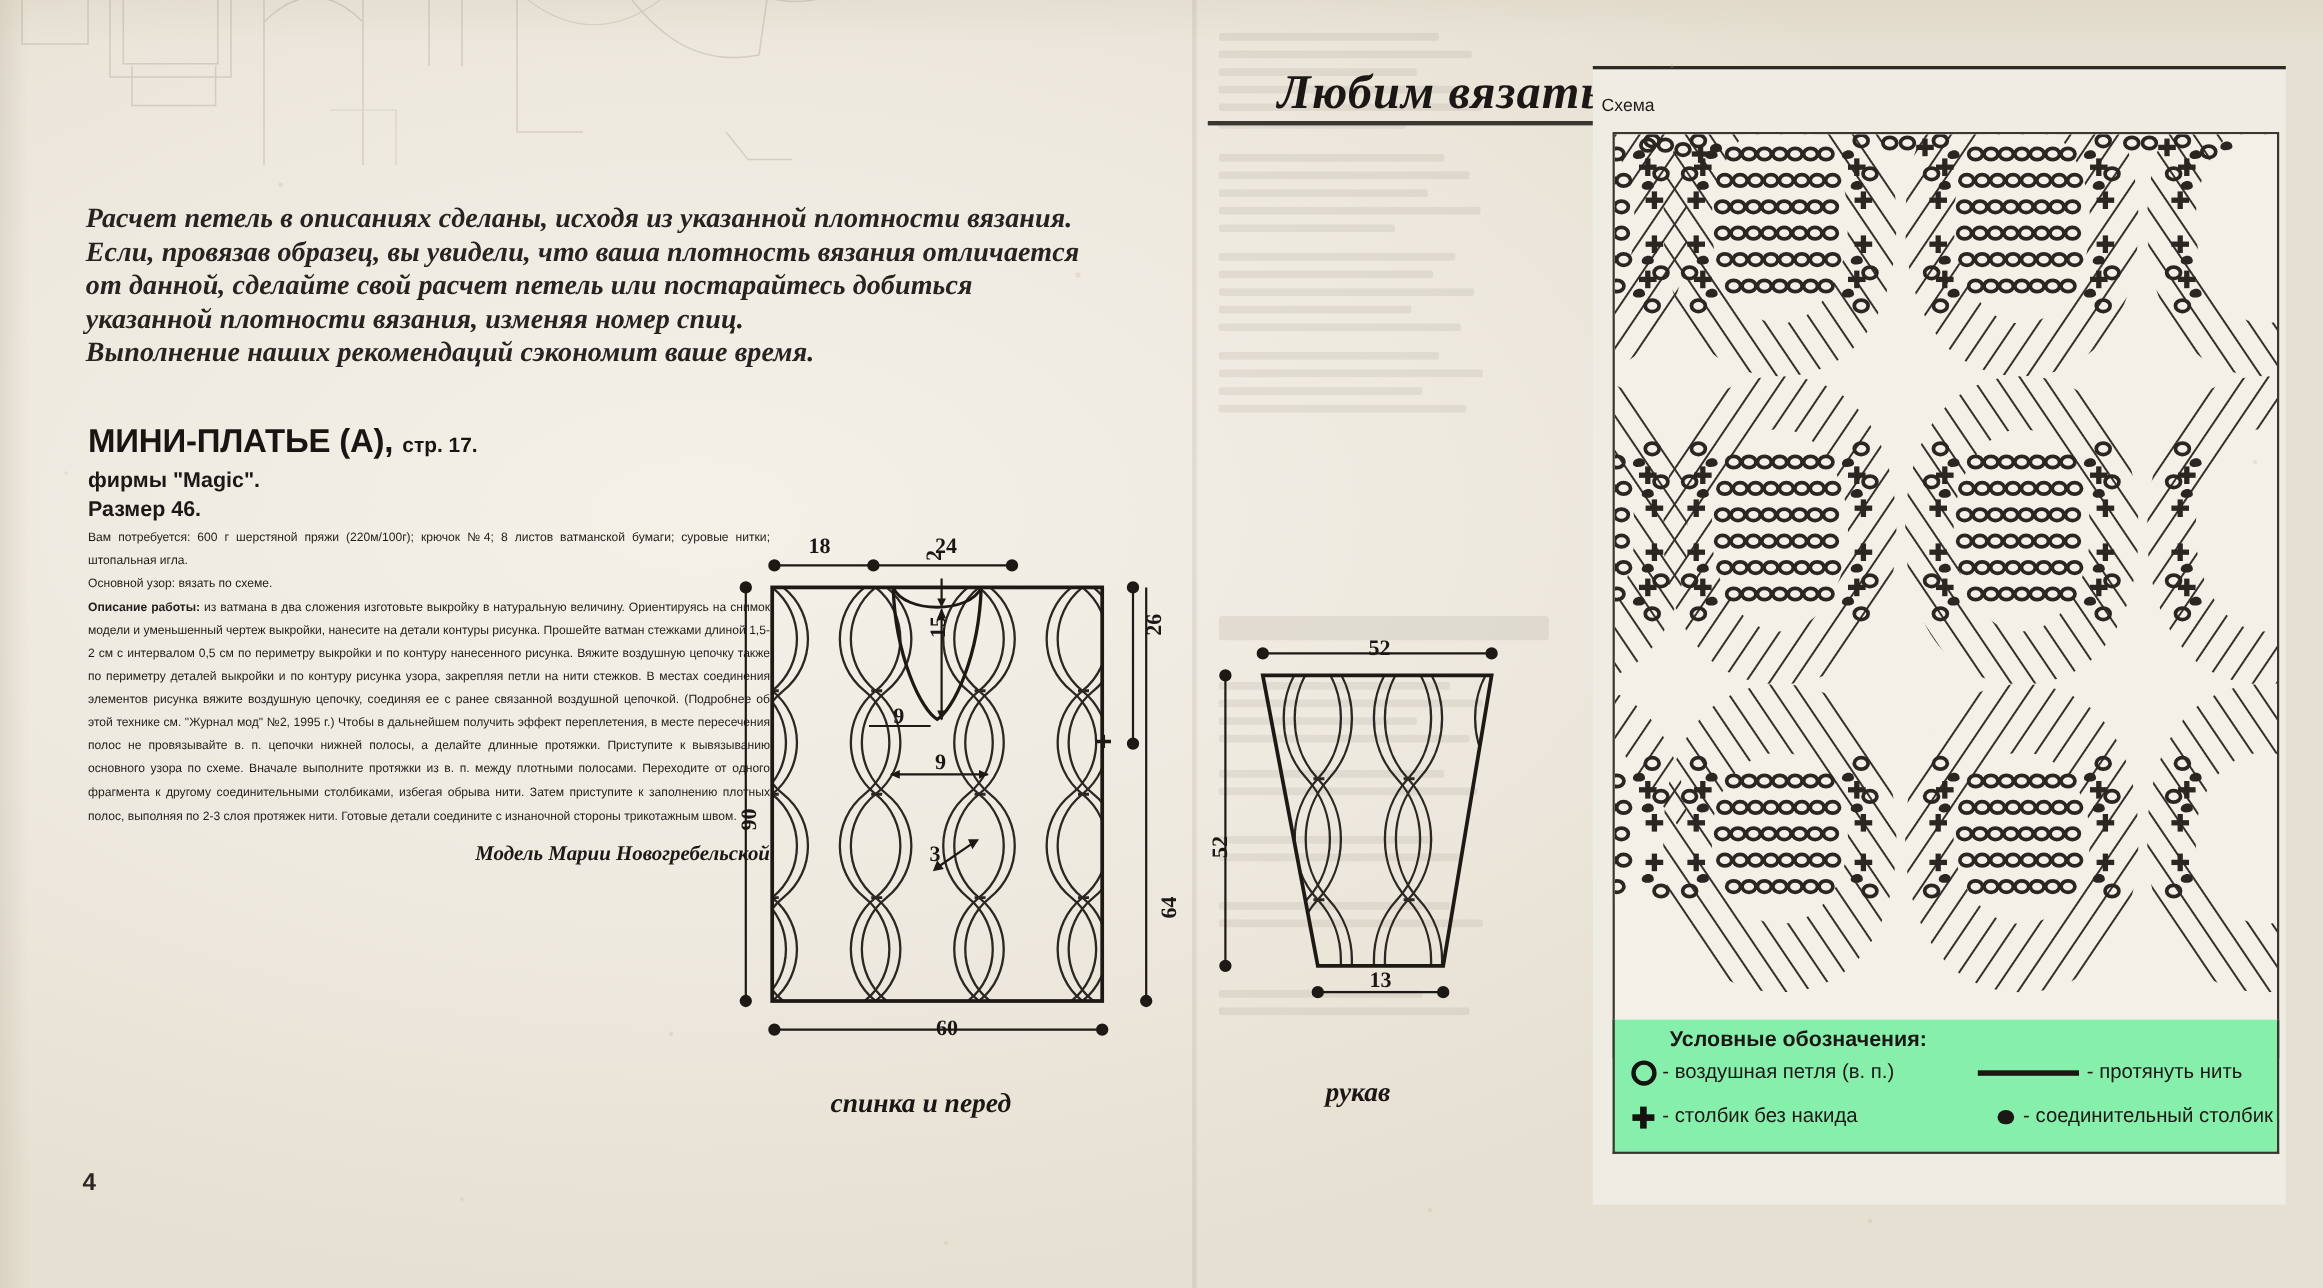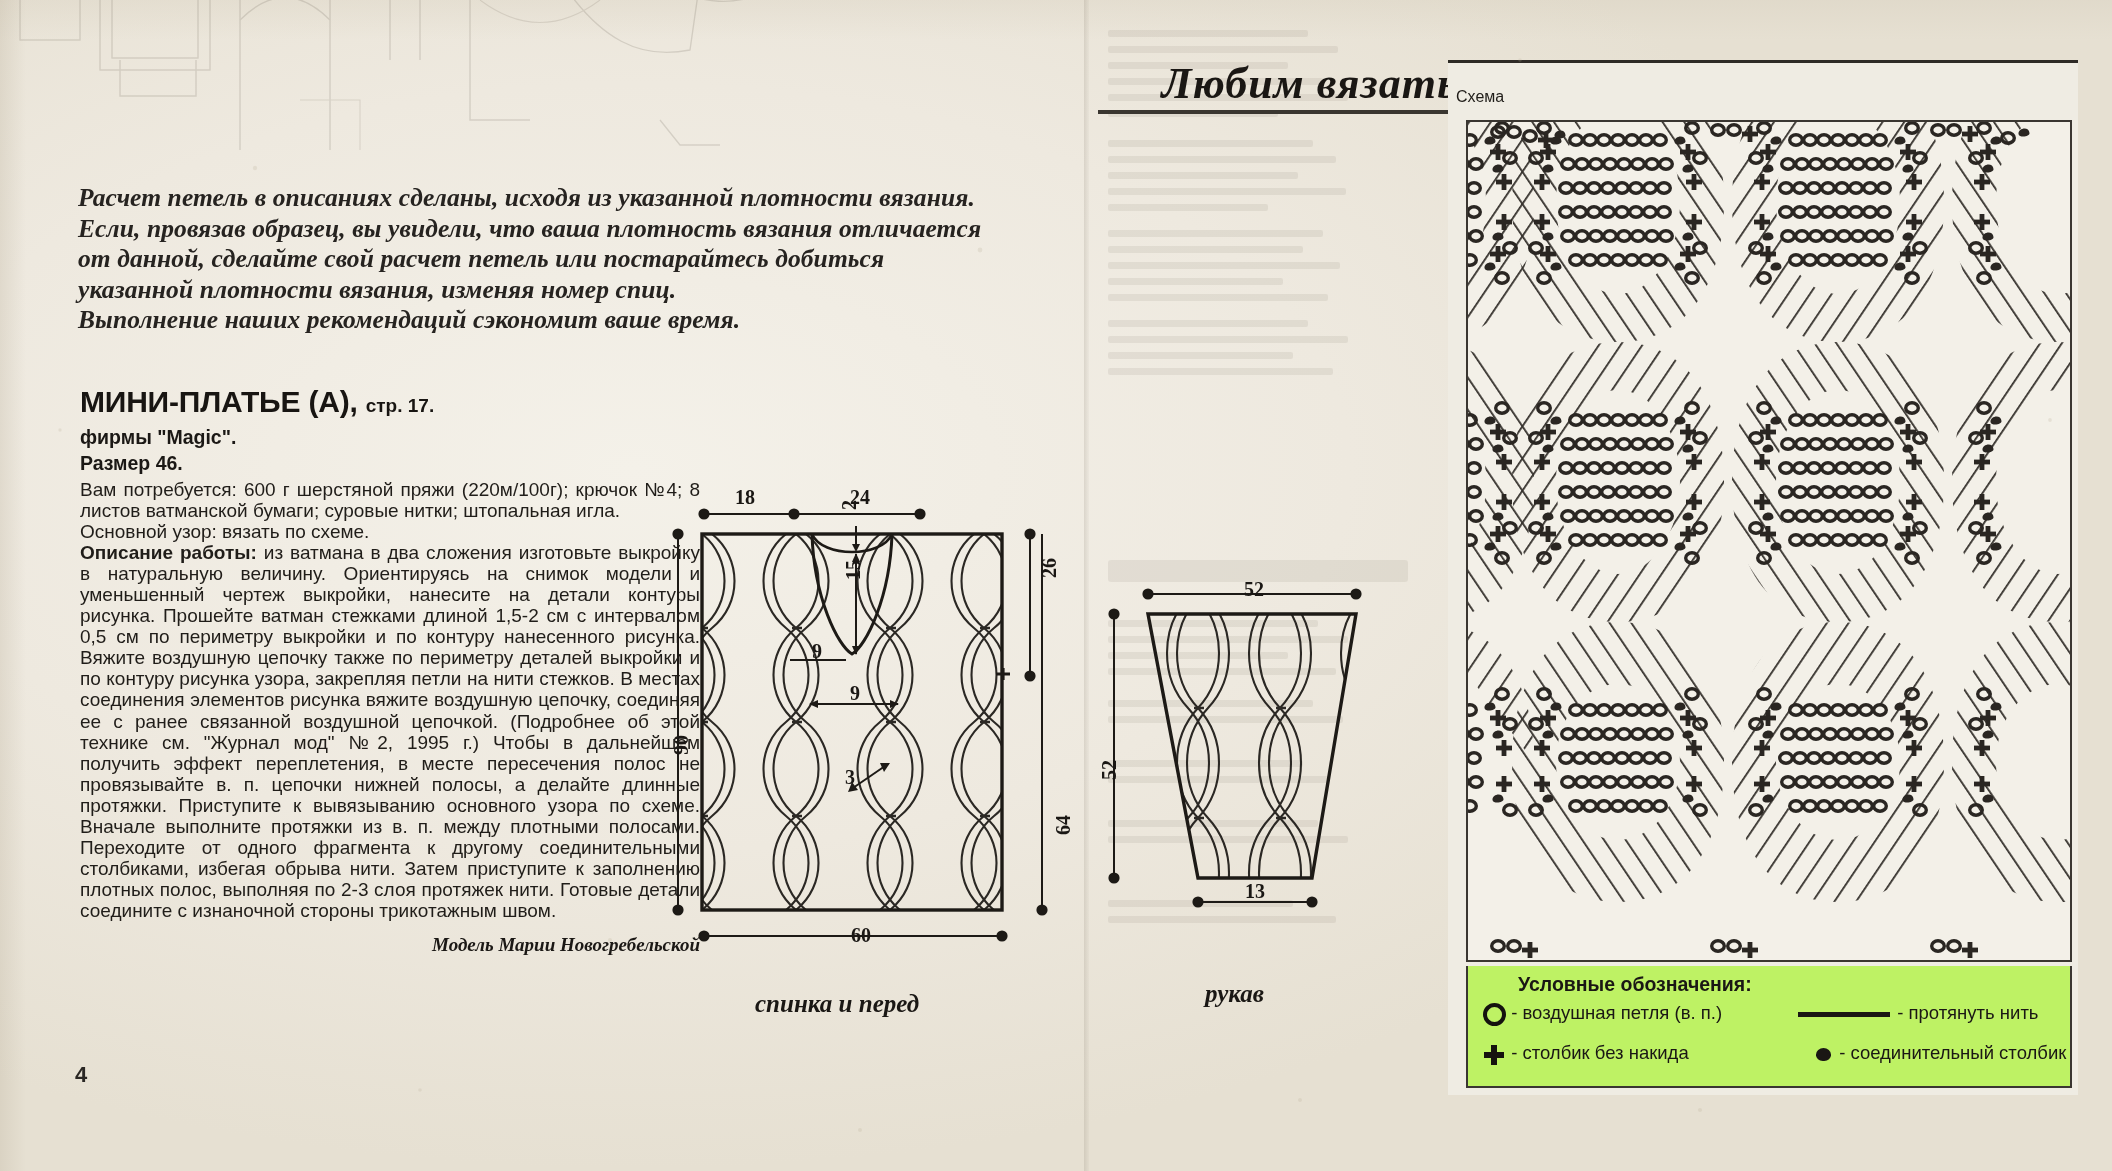--- a/index.html
+++ b/index.html
@@ -51,21 +51,21 @@
   .sub{
     margin:3px 0 0 0;
     font-size:19.5px;font-weight:700;line-height:23.5px;color:#1b1815;
   }
   .sub .ln{display:block;}
   .size{
     margin:2px 0 0 0;font-size:19.5px;font-weight:700;color:#1b1815;
   }
   .body{
     margin-top:4px;
-    font-size:19px;line-height:21.1px;color:#201d19;
+    font-size:11px;line-height:21.1px;color:#201d19;
     text-align:justify;
     text-justify:inter-word;
   }
   .body p{margin:0;}
   .body b{font-weight:700;}
   .signature{
     margin-top:13px;
     text-align:right;
     font-family:"Liberation Serif", serif;
     font-style:italic;font-weight:700;
@@ -116,23 +116,23 @@
     position:absolute;left:1456px;top:88px;
     font-size:16px;color:#201d19;
   }
   .chartbox{
     position:absolute;left:1466px;top:120px;width:602px;height:838px;
     border:2px solid #3a3631;
     background:#f3f0e8;
     overflow:hidden;
   }
   .legendbox{
-    position:absolute;left:1466px;top:966px;width:602px;height:120px;
+    position:absolute;left:1466px;top:927px;width:602px;height:120px;
     border:2px solid #3a3631;border-top:none;
-    background:#bef264;
+    background:#86efac;
   }
   .legend-title{
     position:absolute;left:50px;top:7px;
     font-size:19.5px;font-weight:700;color:#1a1714;
   }
   .legend-row{position:absolute;font-size:18.5px;color:#1a1714;white-space:nowrap;}
   .lg-sym{
     display:inline-block;width:24px;text-align:center;
     font-weight:700;color:#15120f;vertical-align:middle;
   }

